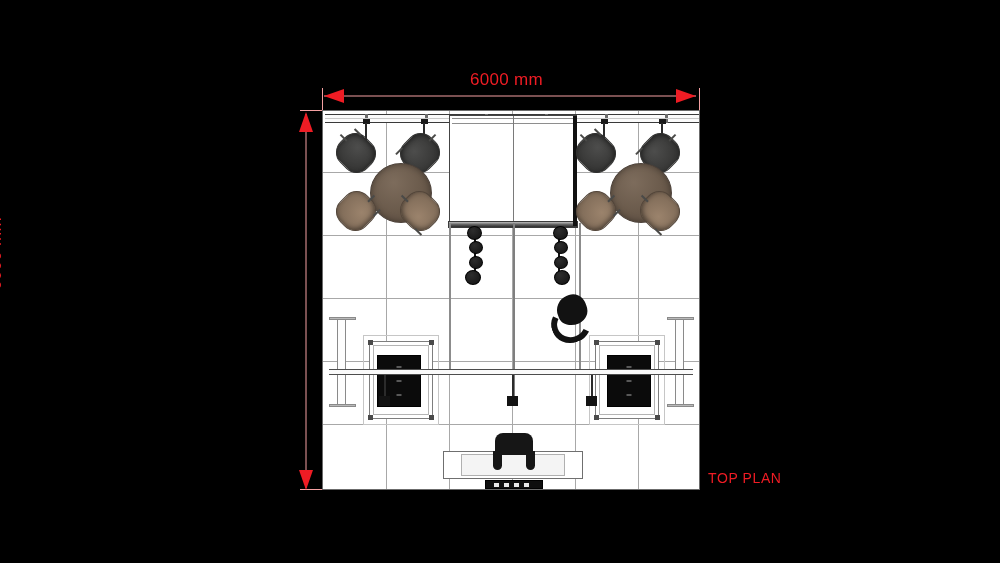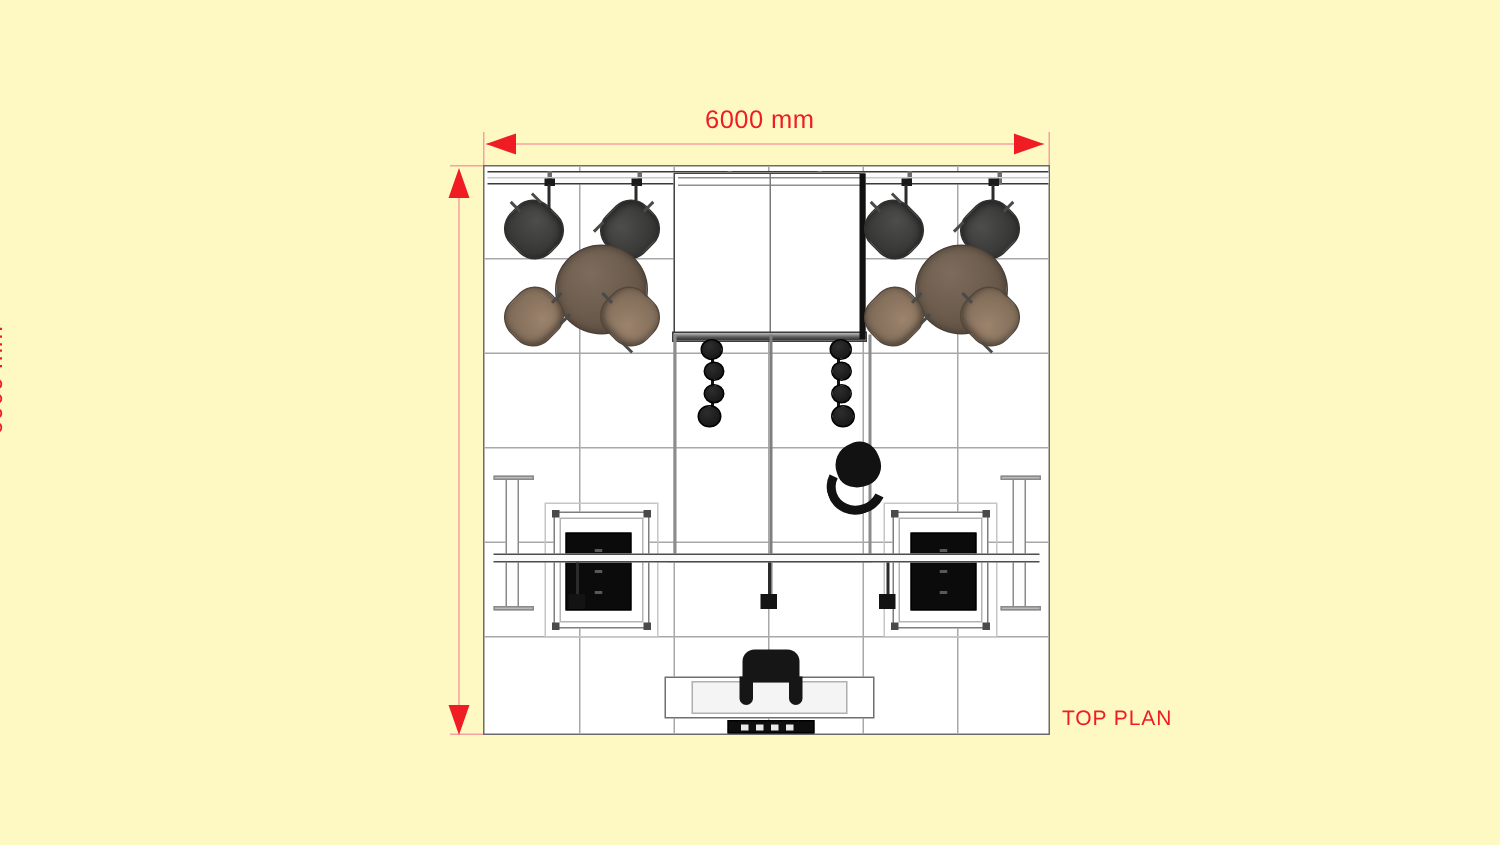--- a/index.html
+++ b/index.html
@@ -14,21 +14,21 @@
     font-family: "Liberation Sans", sans-serif;
     overflow: hidden;
     position: relative;
   }
 
   #stage {
     position: absolute;
     left: 0; top: 0;
     width: 1000px;
     height: 563px;
-    background: #fef9c3;
+    background: #000000;
   }
 
   
   .dim-label {
     position: absolute;
     color: #ef1c24;
     font-size: 17px;
     font-family: "Liberation Sans", sans-serif;
     letter-spacing: 0.3px;
     white-space: nowrap;

